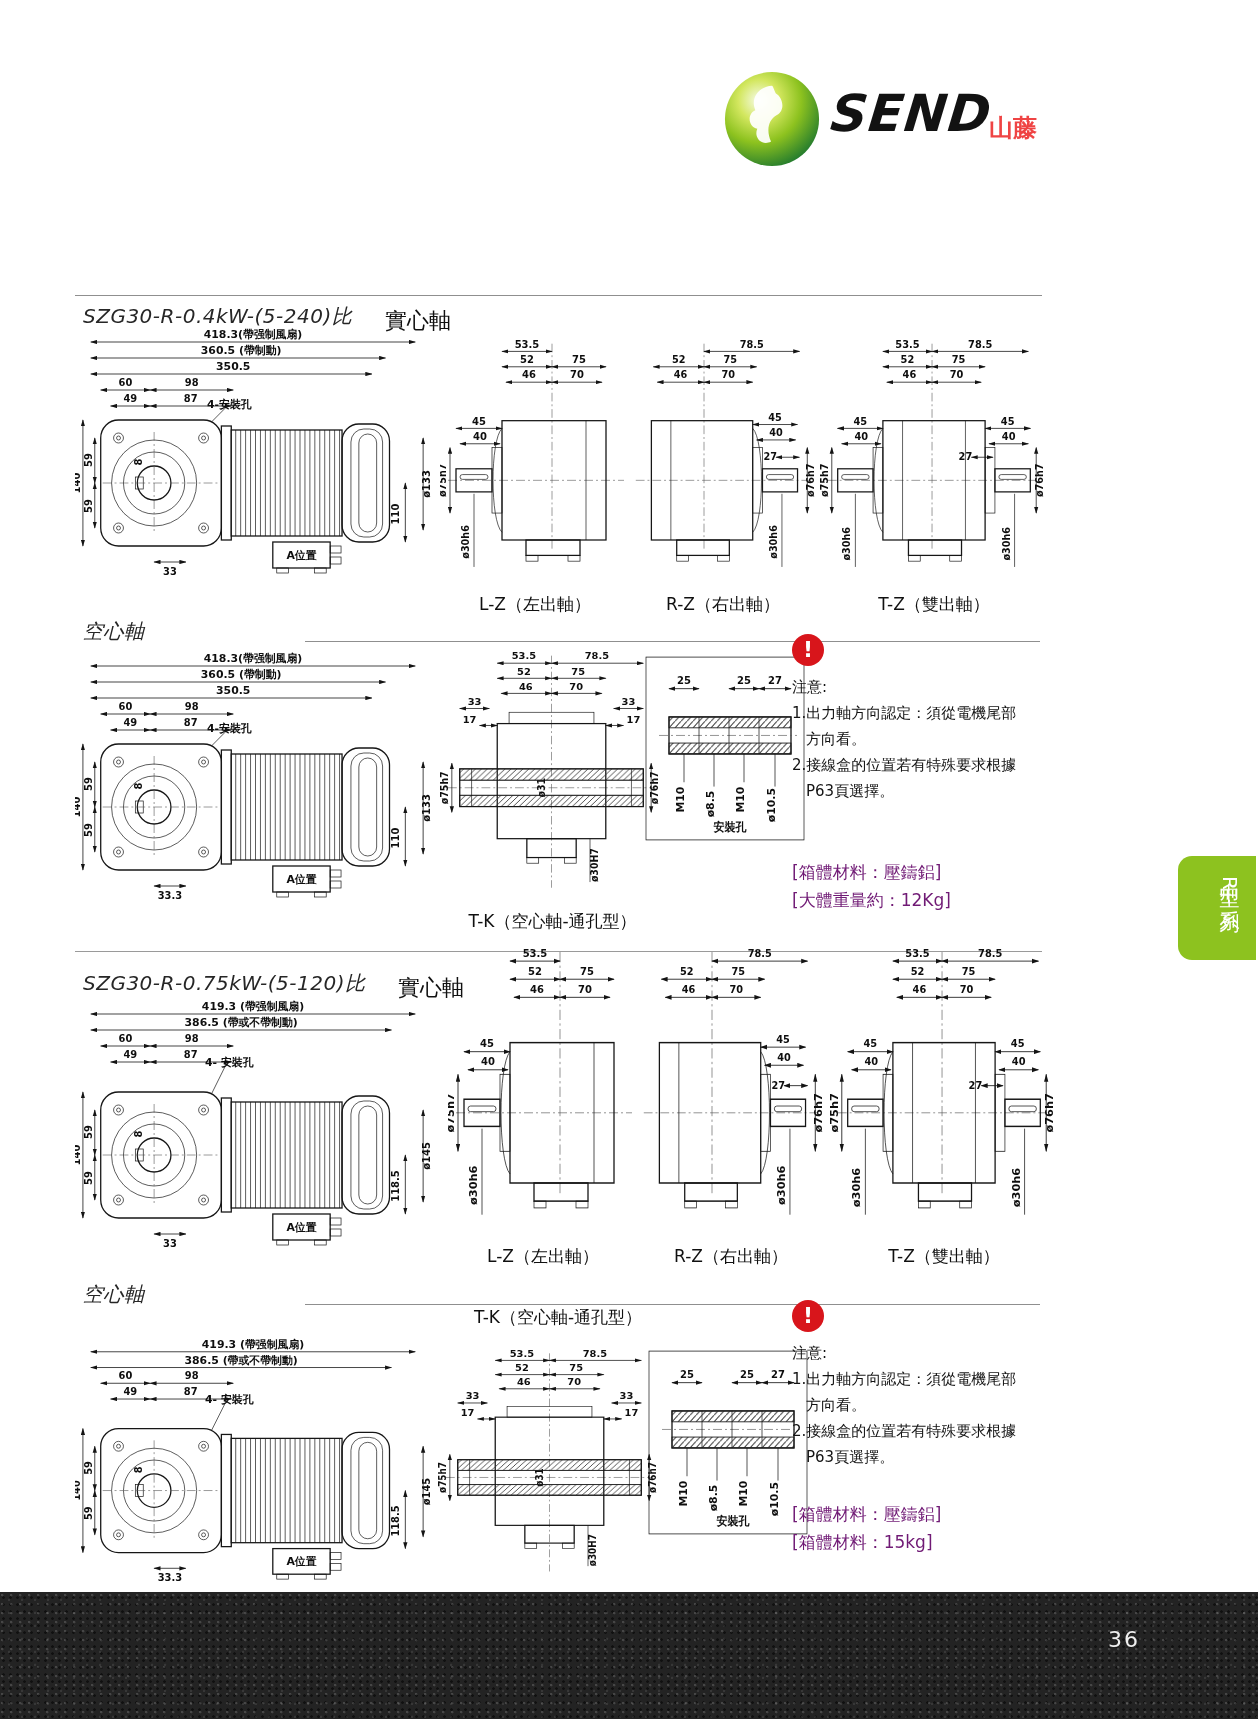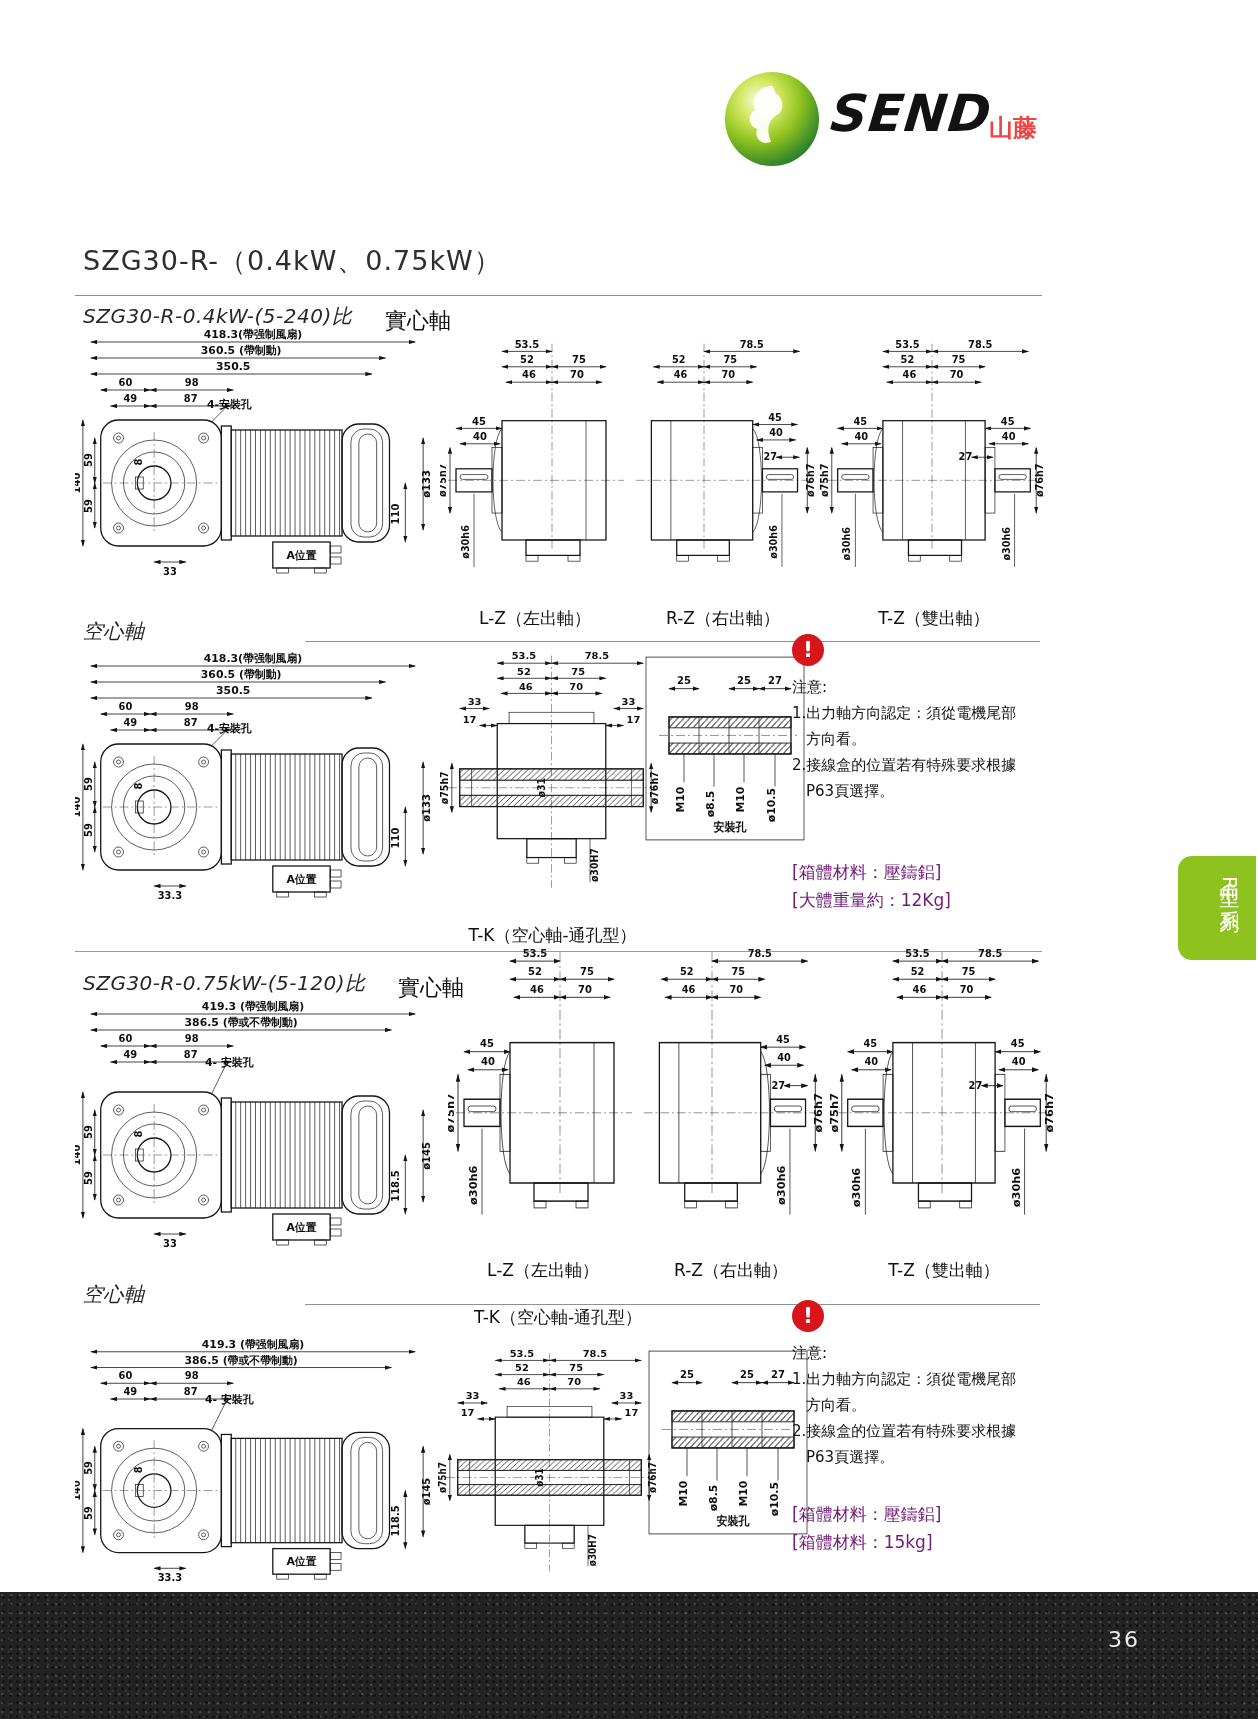--- a/index.html
+++ b/index.html
@@ -4,21 +4,21 @@
 <style>
   html,body{margin:0;padding:0;background:#d9d9d9;}
   .page{position:relative;width:1258px;height:1719px;background:#fff;overflow:hidden;
         font-family:"DejaVu Sans","Liberation Sans",sans-serif;color:#1a1a1a;}
   .blk{position:absolute;}
   .hline{position:absolute;height:1px;background:#8f8f8f;}
   
   .title{font-size:27px;color:#2e2e2e;letter-spacing:1px;}
   .sech{font-size:20px;color:#262626;letter-spacing:.5px;font-style:italic;}
   .shaft{font-size:22px;color:#111;}
-  .vlabel{text-align:center;font-size:17px;color:#101010;margin-top:16px;}
+  .vlabel{text-align:center;font-size:17px;color:#101010;margin-top:2px;}
   
   .logo{position:absolute;left:723px;top:68px;width:315px;height:108px;}
   .globe{position:absolute;left:0;top:2px;width:98px;height:98px;}
   .wordmark{position:absolute;left:108px;top:16px;font-style:italic;font-weight:900;
             font-size:51px;letter-spacing:1px;color:#121212;transform:skewX(-6deg);}
   .cjk{position:absolute;left:266px;top:44px;font-weight:700;font-size:24px;color:#ef4444;}
   
   svg{display:block;}
   .ol{fill:none;stroke:#161616;stroke-width:1.3;}
   .thin{fill:none;stroke:#161616;stroke-width:.7;}
@@ -82,21 +82,20 @@
 
   <div class="logo">
     <svg class="globe" viewBox="0 0 100 100">
       <circle cx="50" cy="50" r="48" fill="url(#lg)"></circle>
       <path d="M50,16 C35,17 28,30 33,41 C24,45 26,58 35,60 C31,69 40,78 49,73 C44,62 46,51 55,46 C64,41 61,28 54,24 C52,20 51,16 50,16 Z" fill="#ffffff" opacity=".93"></path>
     </svg>
     <div class="wordmark">SEND</div>
     <div class="cjk">山藤</div>
   </div>
 
-  <div class="blk title" style="left:83px;top:243px;">SZG30-R-（0.4kW、0.75kW）</div>
   <div class="hline" style="left:75px;top:295px;width:967px;"></div>
 
   <div class="blk sech" style="left:83px;top:303px;">SZG30-R-0.4kW-(5-240)比</div>
   <div class="blk shaft" style="left:385px;top:306px;">實心軸</div>
 
   <div class="blk" style="left:75px;top:328px;">
   <svg viewBox="0 0 364 252" width="360" height="252" preserveAspectRatio="none">
     <g>
       <line class="dl" x1="16" y1="14" x2="344" y2="14"></line>
           <text class="dc" x="180" y="10">418.3(帶强制風扇)</text>

